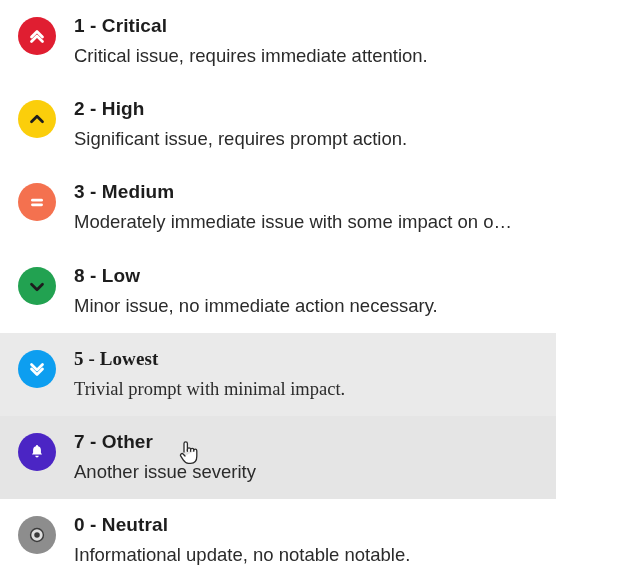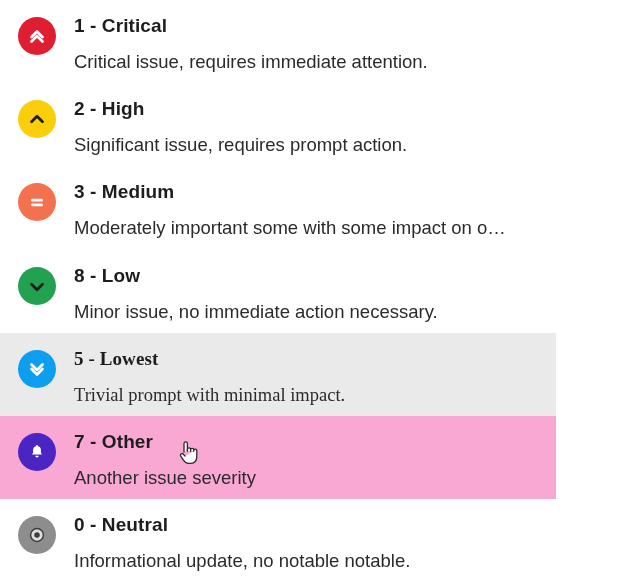--- a/index.html
+++ b/index.html
@@ -21,21 +21,21 @@
   }
   .severity-row {
     display: flex;
     align-items: flex-start;
     height: 83.2px;
     box-sizing: border-box;
     padding: 14px 10px 0 14px;
     position: relative;
   }
   .severity-row.state-hover {
-    background: #f9a8d4;
+    background: #e5e5e5;
   }
   .severity-row.state-selected {
     background: #eaeaea;
     font-family: Liberation Serif, serif;
   }
   .icon-wrap {
     flex: 0 0 auto;
     width: 46px;
     display: flex;
     justify-content: center;
@@ -63,21 +63,21 @@
     font-weight: bold;
     color: #1d1d1d;
     line-height: 24px;
     letter-spacing: 0.1px;
     white-space: nowrap;
   }
   .sev-desc {
     font-size: 18.5px;
     color: #2b2b2b;
     line-height: 26px;
-    margin-top: 11px;
+    margin-top: 5px;
     white-space: nowrap;
     overflow: hidden;
     text-overflow: ellipsis;
     max-width: 540px;
   }
   
   .cursor {
     position: absolute;
     pointer-events: none;
     width: 26px;
@@ -122,21 +122,21 @@
     <div class="icon-wrap">
       <div class="sev-icon" style="background:#f4714f;">
         <svg width="22" height="22" viewBox="0 0 24 24" fill="none" stroke="#ffffff" stroke-width="3" stroke-linecap="round">
             <line x1="7" y1="10" x2="17" y2="10"></line>
             <line x1="7" y1="15" x2="17" y2="15"></line>
           </svg>
       </div>
     </div>
     <div class="text-wrap">
       <div class="sev-title">3 - Medium</div>
-      <div class="sev-desc">Moderately important some with some impact on o…</div>
+      <div class="sev-desc">Moderately immediate issue with some impact on o…</div>
     </div>
   </div>
 
   <div class="severity-row">
     <div class="icon-wrap">
       <div class="sev-icon" style="background:#22a251;">
         <svg width="22" height="22" viewBox="0 0 24 24" fill="none" stroke="#1d1d1d" stroke-width="3" stroke-linecap="round" stroke-linejoin="round">
             <polyline points="6,10 12,16 18,10"></polyline>
           </svg>
       </div>

